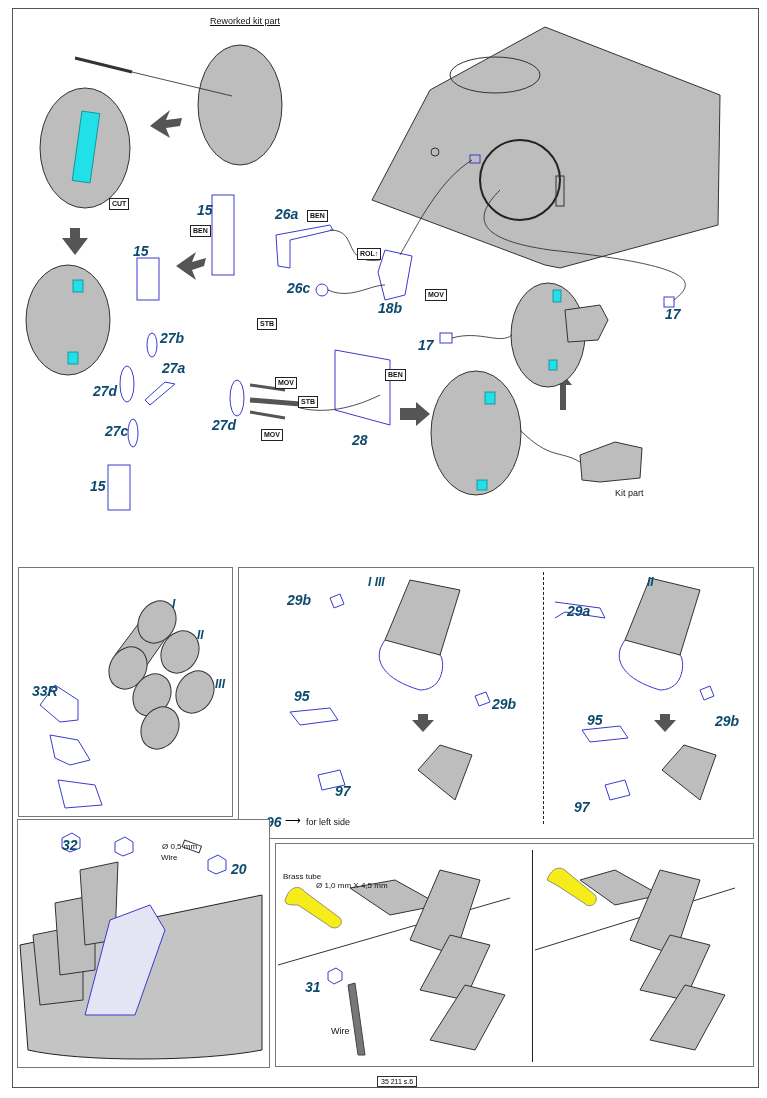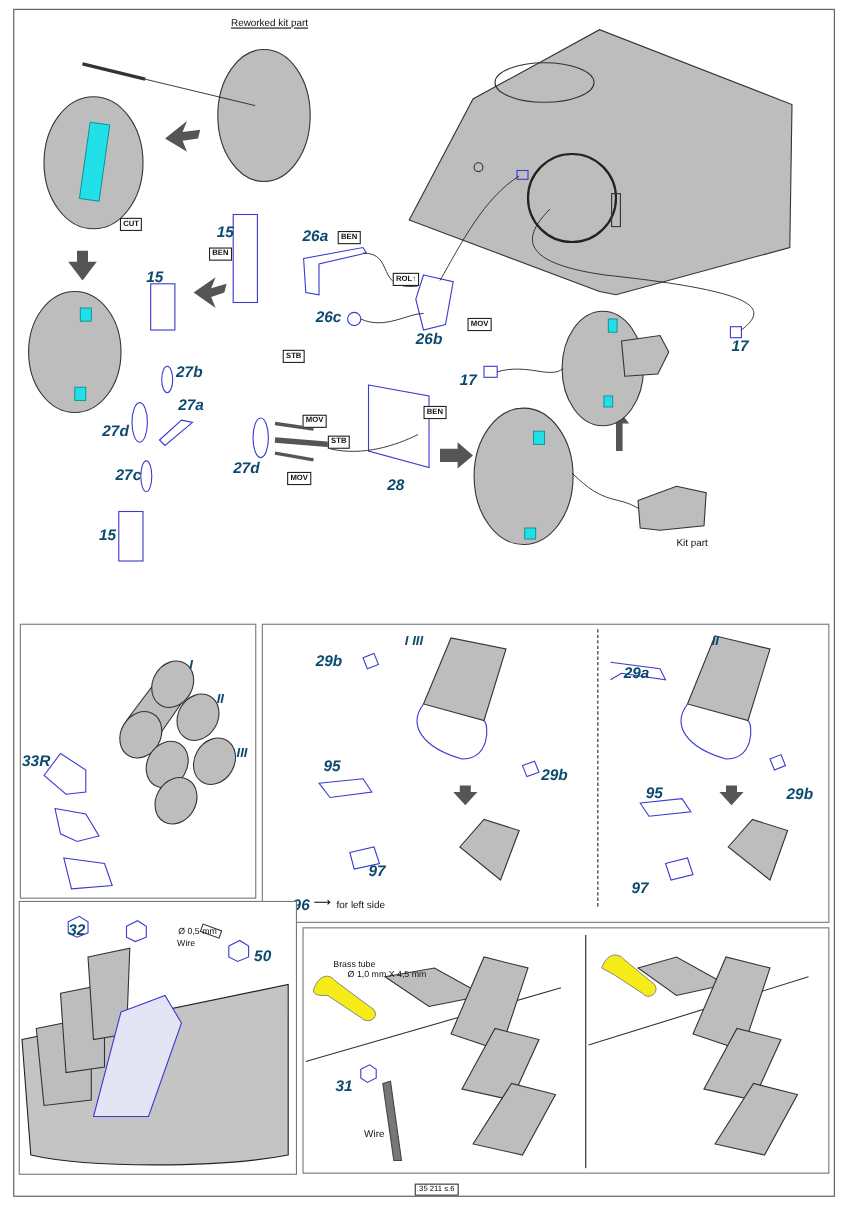--- a/index.html
+++ b/index.html
@@ -105,21 +105,21 @@
 <span class="tag" style="left:257px;top:318px;">STB</span>
 <span class="tag" style="left:275px;top:377px;">MOV</span>
 <span class="tag" style="left:298px;top:396px;">STB</span>
 <span class="tag" style="left:261px;top:429px;">MOV</span>
 <span class="tag" style="left:385px;top:369px;">BEN</span>
 
 <span class="lbl big" style="left:197px;top:202px;">15</span>
 <span class="lbl big" style="left:133px;top:243px;">15</span>
 <span class="lbl big" style="left:90px;top:478px;">15</span>
 <span class="lbl big" style="left:275px;top:206px;">26a</span>
-<span class="lbl big" style="left:378px;top:300px;">26b</span>
+<span class="lbl big" style="left:378px;top:300px;">18b</span>
 <span class="lbl big" style="left:287px;top:280px;">26c</span>
 <span class="lbl big" style="left:162px;top:360px;">27a</span>
 <span class="lbl big" style="left:160px;top:330px;">27b</span>
 <span class="lbl big" style="left:105px;top:423px;">27c</span>
 <span class="lbl big" style="left:93px;top:383px;">27d</span>
 <span class="lbl big" style="left:212px;top:417px;">27d</span>
 <span class="lbl big" style="left:352px;top:432px;">28</span>
 <span class="lbl big" style="left:418px;top:337px;">17</span>
 <span class="lbl big" style="left:665px;top:306px;">17</span>
 
@@ -135,21 +135,21 @@
     <ellipse cx="152" cy="695" rx="18" ry="22" class="grey" transform="rotate(30 152 695)"></ellipse>
   </g>
   <g>
     <ellipse cx="195" cy="692" rx="18" ry="22" class="grey" transform="rotate(30 195 692)"></ellipse>
     <ellipse cx="160" cy="728" rx="18" ry="22" class="grey" transform="rotate(30 160 728)"></ellipse>
   </g>
   <path class="part" d="M40,705 L55,685 L78,700 L78,720 L60,722 Z"></path>
   <path class="part" d="M50,735 L78,740 L90,760 L70,765 L55,758 Z"></path>
   <path class="part" d="M58,780 L95,785 L102,805 L65,808 Z"></path>
 </svg>
-<span class="lbl big" style="left:20px;top:683px;">33R</span>
+<span class="lbl big" style="left:32px;top:683px;">33R</span>
 <span class="lbl roman" style="left:172px;top:597px;">I</span>
 <span class="lbl roman" style="left:197px;top:628px;">II</span>
 <span class="lbl roman" style="left:215px;top:677px;">III</span>
 
 <div class="panel" style="left:238px;top:567px;width:514px;height:270px;"></div>
 <div style="position:absolute;left:543px;top:572px;height:252px;border-left:1px dashed #222;"></div>
 <svg width="767" height="1098" style="pointer-events:none;">
   <path class="grey" d="M385,640 L410,580 L460,590 L440,655 Z"></path>
   <path class="part" d="M385,640 C370,660 385,680 420,690 C445,690 445,660 440,655"></path>
   <path class="grey" d="M625,640 L650,578 L700,590 L680,655 Z"></path>
@@ -188,21 +188,21 @@
   <path class="grey" d="M33,935 L83,925 L83,1000 L40,1005 Z"></path>
   <path class="grey" d="M55,903 L95,895 L95,970 L60,975 Z"></path>
   <path class="grey" d="M80,870 L118,862 L115,940 L85,945 Z"></path>
   <path d="M110,920 L150,905 L165,930 L135,1015 L85,1015 Z" fill="#e4e4f4" stroke="#3a3ad0"></path>
   <polygon points="62,838 72,833 80,838 80,848 70,852 62,848" class="part"></polygon>
   <polygon points="115,842 125,837 133,842 133,852 123,856 115,852" class="part"></polygon>
   <polygon points="208,860 218,855 226,860 226,870 216,874 208,870" class="part"></polygon>
   <rect x="183" y="843" width="18" height="7" fill="none" stroke="#333" transform="rotate(20 192 846)"></rect>
 </svg>
 <span class="lbl big" style="left:62px;top:837px;">32</span>
-<span class="lbl big" style="left:231px;top:861px;">50</span>
+<span class="lbl big" style="left:231px;top:861px;">20</span>
 <span class="note" style="left:161px;top:853px;font-size:8px;">Wire</span>
 <span class="note" style="left:162px;top:842px;font-size:8px;">Ø 0,5 mm</span>
 
 <div class="panel" style="left:275px;top:843px;width:477px;height:222px;"></div>
 <div style="position:absolute;left:532px;top:850px;height:212px;border-left:1px solid #222;"></div>
 <svg width="767" height="1098" style="pointer-events:none;">
   <line x1="278" y1="965" x2="510" y2="898" stroke="#333"></line>
   <line x1="535" y1="950" x2="735" y2="888" stroke="#333"></line>
   <path class="yellow" d="M285,900 C290,885 300,885 305,892 L340,918 C345,925 335,932 328,925 L298,905 C290,905 285,905 285,900 Z"></path>
   <path class="yellow" d="M547,880 C552,866 562,866 567,872 L595,895 C600,902 590,910 584,903 L558,886 Z"></path>
@@ -214,18 +214,18 @@
     <path class="grey" d="M430,1040 L465,985 L505,995 L475,1050 Z"></path>
   </g>
   <g>
     <path class="grey" d="M630,940 L660,870 L700,880 L675,955 Z"></path>
     <path class="grey" d="M640,990 L670,935 L710,945 L685,1000 Z"></path>
     <path class="grey" d="M650,1040 L685,985 L725,995 L695,1050 Z"></path>
   </g>
   <polygon points="328,972 336,968 342,972 342,980 334,984 328,980" class="part"></polygon>
   <path d="M348,985 L355,983 L365,1055 L358,1055 Z" fill="#777" stroke="#444"></path>
 </svg>
-<span class="note" style="left:283px;top:872px;font-size:8px;margin-left:20px;">Brass tube</span>
+<span class="note" style="left:283px;top:872px;font-size:8px;">Brass tube</span>
 <span class="note" style="left:283px;top:881px;font-size:8px;margin-left:33px;">Ø 1,0 mm X 4,5 mm</span>
 <span class="lbl big" style="left:305px;top:979px;">31</span>
 <span class="note" style="left:331px;top:1026px;">Wire</span>
 
 <span class="footer">35 211 s.6</span>
 
 </body></html>

